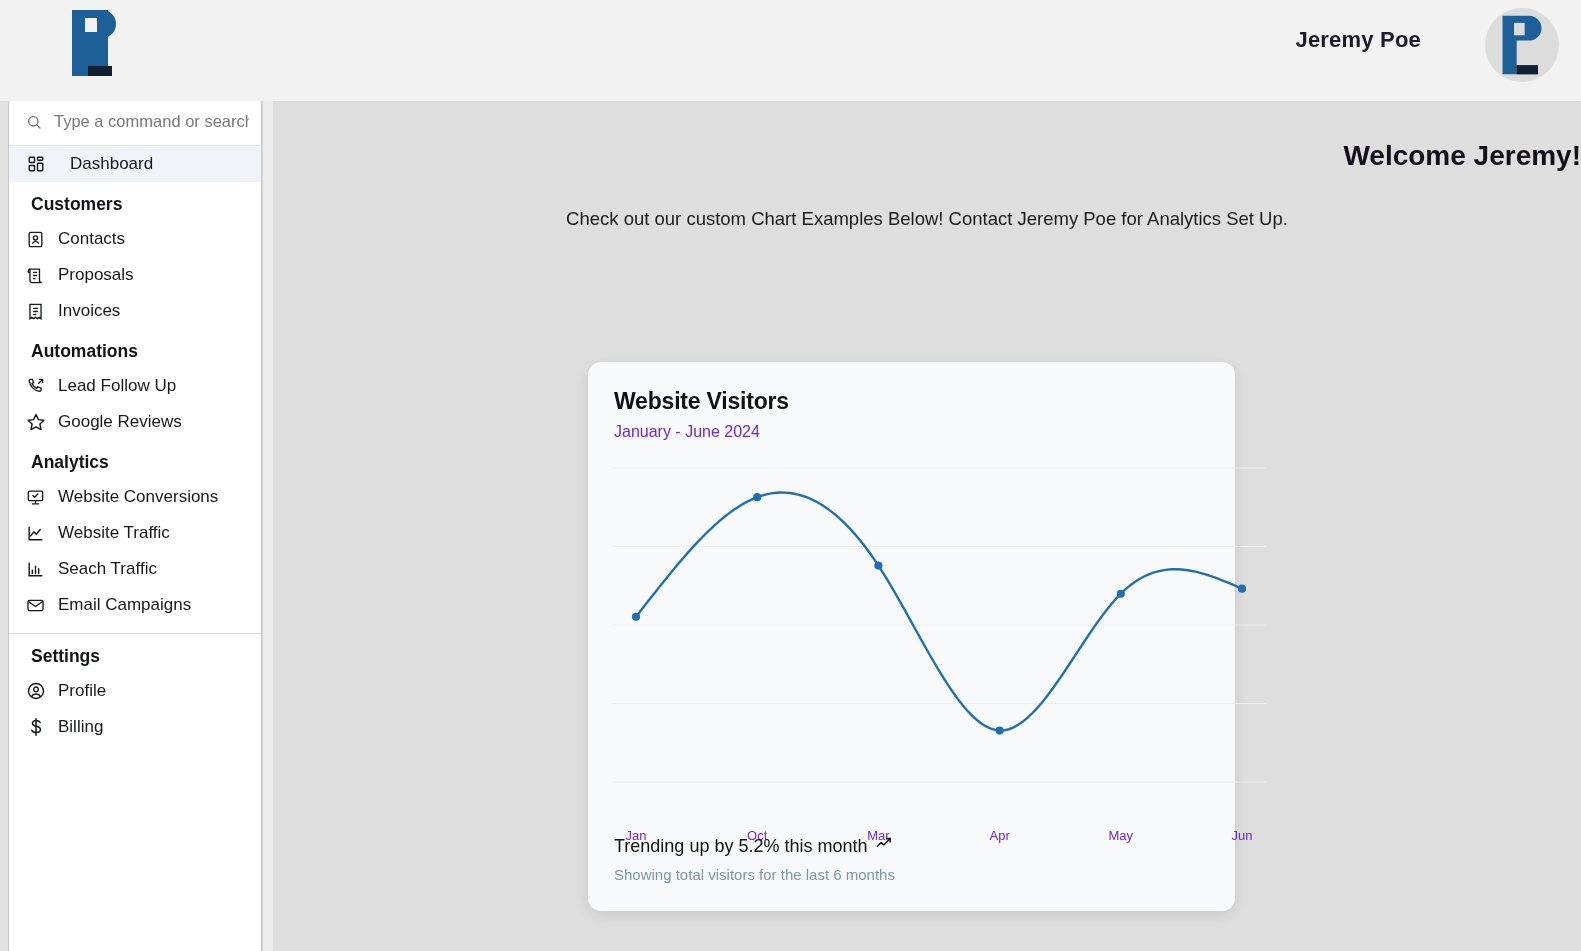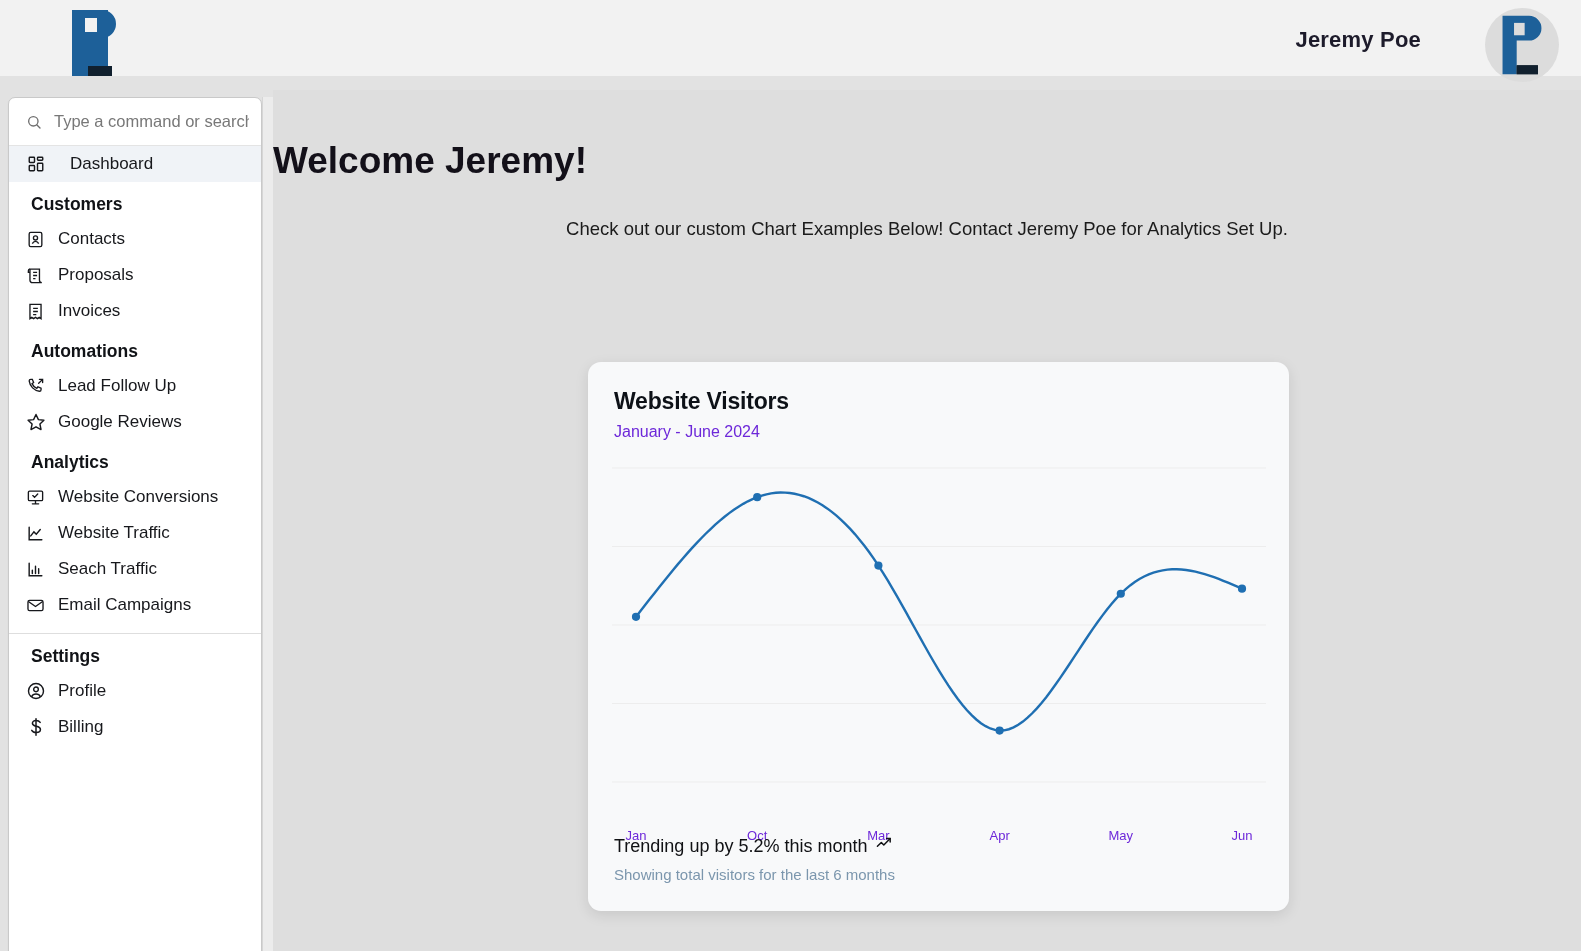--- a/index.html
+++ b/index.html
@@ -6,21 +6,21 @@
   html, body {
     width: 1581px; height: 951px;
     overflow: hidden;
     font-family: "Liberation Sans", sans-serif;
     background: #e2e2e2;
   }
 
   
   .topbar {
     position: absolute; top: 0; left: 0;
-    width: 1581px; height: 76px;
+    width: 1581px; height: 101px;
     background: #f2f2f2;
     display: flex; align-items: center;
     z-index: 5;
   }
   .brand-logo {
     position: absolute; left: 68px; top: 8px;
     width: 52px; height: 70px;
   }
   .user-name {
     position: absolute; right: 160px; top: 27px;
@@ -91,35 +91,35 @@
 
   
   .main {
     position: absolute;
     left: 273px; top: 90px;
     width: 1308px; height: 861px;
     background: #dedede;
     overflow: hidden;
   }
   .welcome-title {
-    text-align: left;
-    font-size: 37px; font-weight: bold; color: #131019;
+    text-align: right;
+    font-size: 28px; font-weight: bold; color: #131019;
     margin-top: 50px;
   }
   .welcome-sub {
     text-align: center;
     font-size: 18.5px; color: #1b1b1b;
     margin-top: 36px;
   }
 
   
   .card {
     position: absolute;
     left: 315px; top: 272px;
-    width: 701px; height: 549px;
+    width: 647px; height: 549px;
     background: #f8f9fa;
     border-radius: 13px;
     box-shadow: 0 4px 14px rgba(0,0,0,.10);
     padding: 26px 26px 0 26px;
   }
   .card-title {
     font-size: 23px; font-weight: bold; color: #0d1117;
     letter-spacing: -.2px;
   }
   .card-sub {

